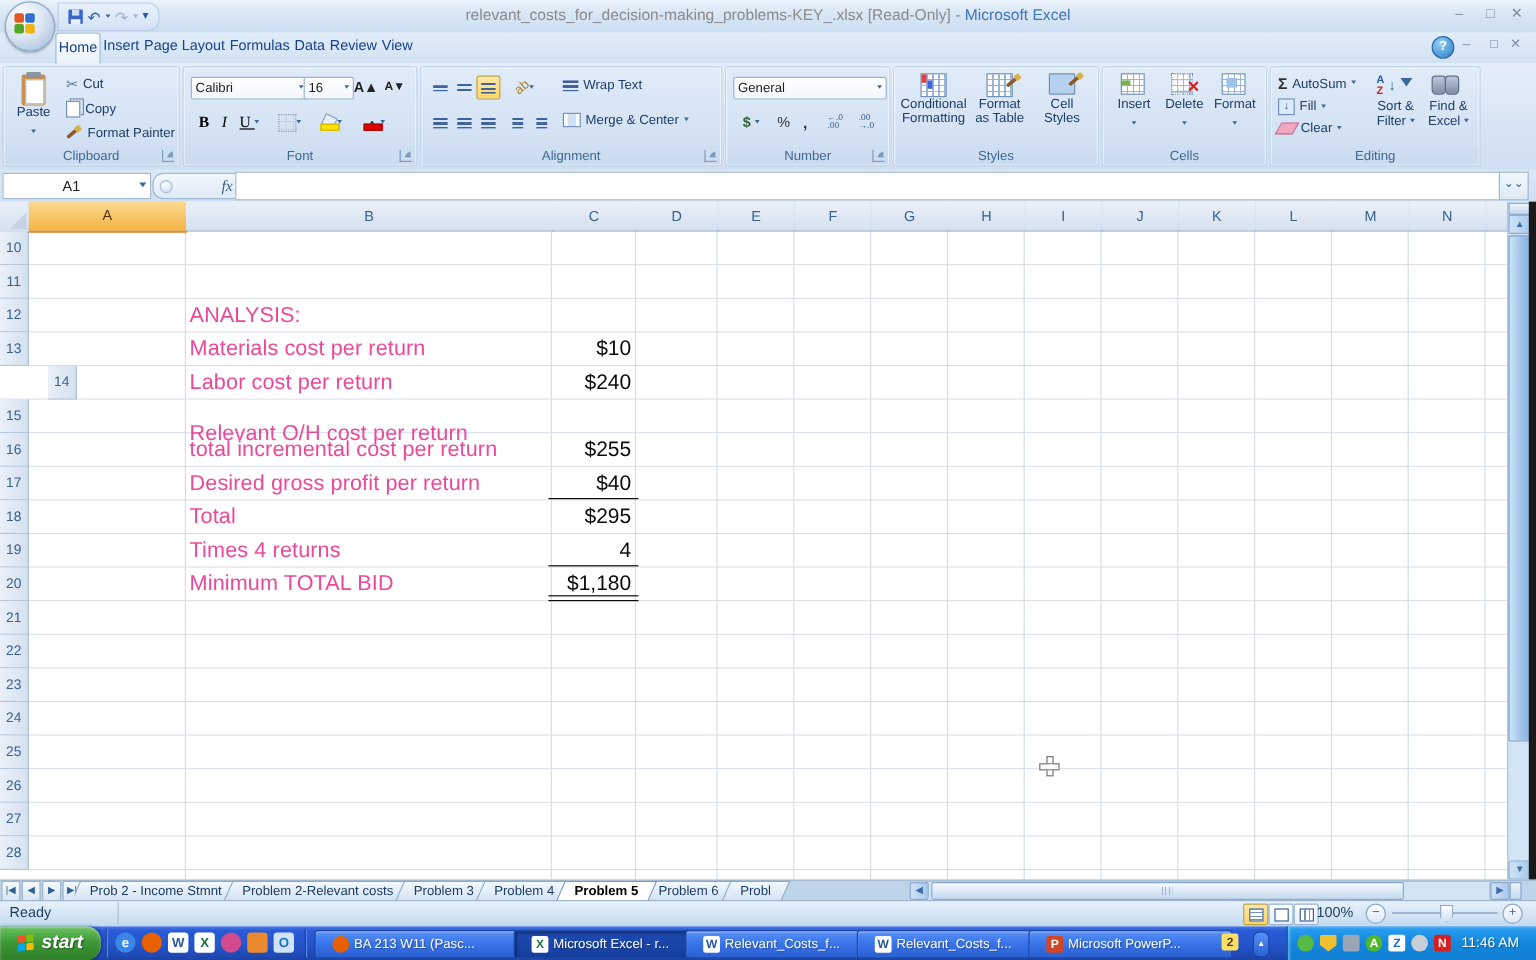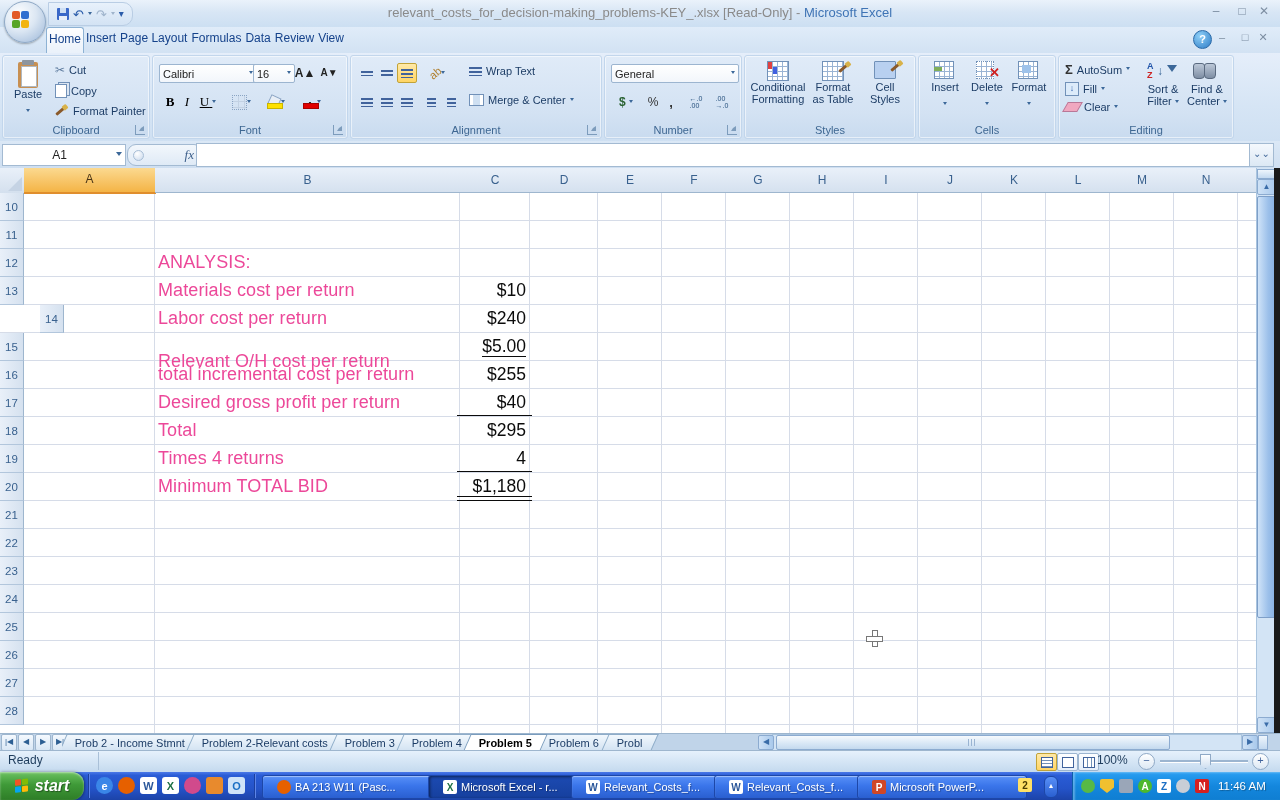--- a/index.html
+++ b/index.html
@@ -411,21 +411,21 @@
         </div>
         <div class="rbtn-lbl">Sort &amp;</div>
         <div class="rbtn-lbl"><span>Filter</span> <span class="dd dd-sm"></span></div>
       </div>
       <div class="abs" style="left:126px;top:5px;width:44px;text-align:center">
         <div style="height:22px;position:relative">
           <span style="position:absolute;left:8px;top:2px;width:10px;height:14px;background:linear-gradient(#bcc8d8,#7e8ea4);border-radius:3px 3px 4px 4px;border:1px solid #5a6a80"></span>
           <span style="position:absolute;left:19px;top:2px;width:10px;height:14px;background:linear-gradient(#bcc8d8,#7e8ea4);border-radius:3px 3px 4px 4px;border:1px solid #5a6a80"></span>
         </div>
         <div class="rbtn-lbl">Find &amp;</div>
-        <div class="rbtn-lbl"><span>Center</span> <span class="dd dd-sm"></span></div>
+        <div class="rbtn-lbl"><span>Excel</span> <span class="dd dd-sm"></span></div>
       </div>
       <div class="glabel">Editing</div>
     </div>
   </div>
 
   <div id="fbar" class="abs"></div>
   <div id="namebox" class="abs">
     <span style="flex:1;text-align:center">A1</span>
     <span class="dd" style="margin-right:3px"></span>
   </div>
@@ -482,21 +482,20 @@
       <div class="abs" style="left: 0px; top: 109px; width: 1256px; height: 28px;">
         <div class="clabel" style="top: 3px;">Materials cost per return</div>
         <div class="cvalue" style="top: 3px;">$10</div>
       </div>
       <div class="abs" style="left: 0px; top: 137px; width: 1256px; height: 28px;">
         <div class="clabel" style="top: 3px;">Labor cost per return</div>
         <div class="cvalue" style="top: 3px;">$240</div>
       </div>
       <div class="abs" style="left: 0px; top: 165px; width: 1256px; height: 28px;">
         <div class="clabel" style="top: 18px;">Relevant O/H cost per return</div>
-        <div class="cvalue" style="top: 3px;"><span class="u-text">$5.00</span></div>
       </div>
       <div class="abs" style="left: 0px; top: 193px; width: 1256px; height: 28px;">
         <div class="clabel" style="top: 3px;">total incremental cost per return</div>
         <div class="cvalue" style="top: 3px;">$255</div>
       </div>
       <div class="abs" style="left: 0px; top: 221px; width: 1256px; height: 28px;">
         <div class="clabel" style="top: 3px;">Desired gross profit per return</div>
         <div class="cvalue" style="top: 3px;">$40</div>
         <div class="cborder" style="top: 26px;"></div>
       </div>

